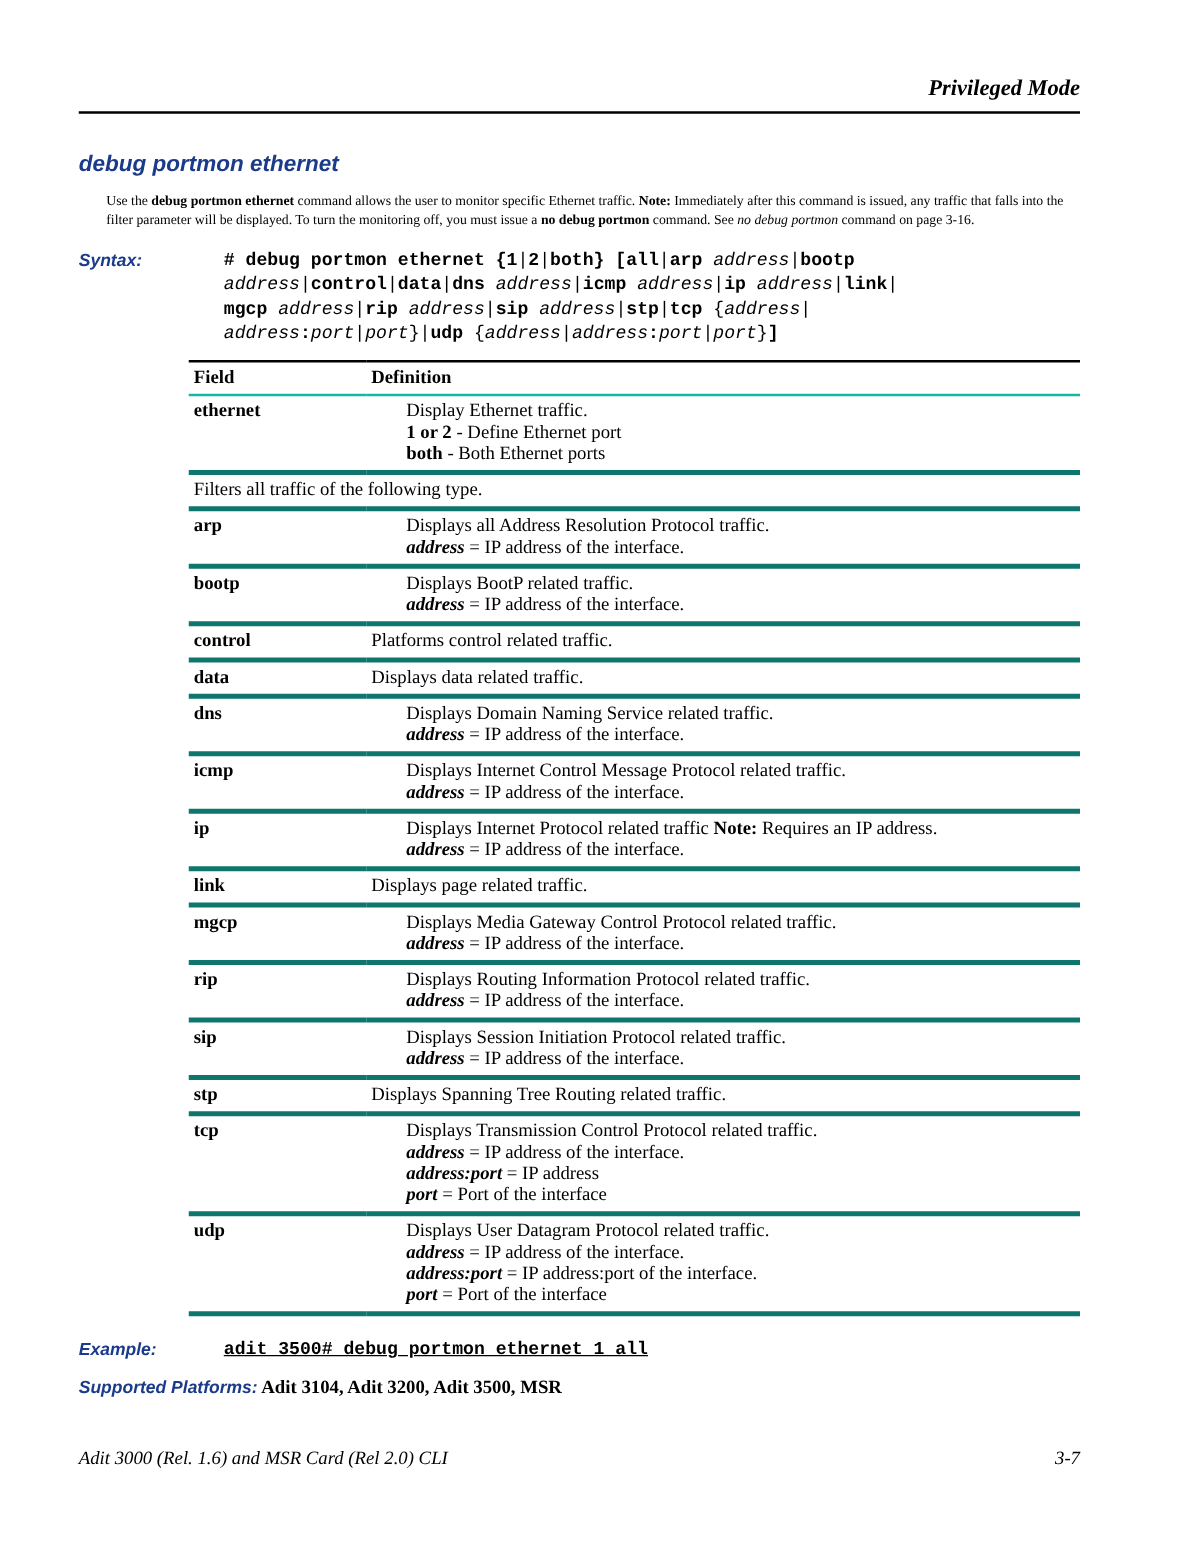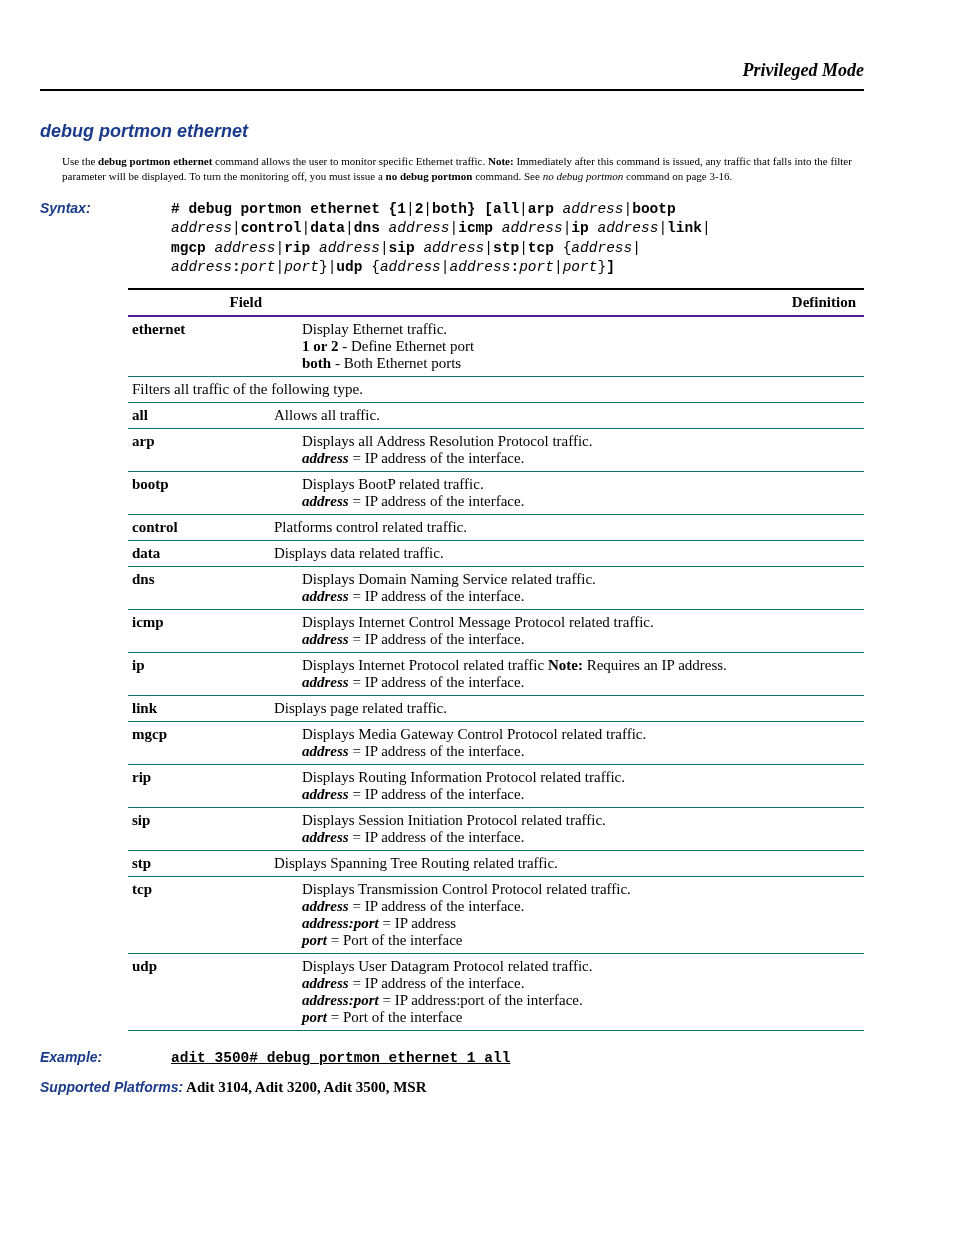--- a/index.html
+++ b/index.html
@@ -5,21 +5,21 @@
   body {
     margin: 0;
     padding: 0;
     font-family: "Times New Roman", Times, serif;
     font-size: 15px;
     color: #000;
     background: #fff;
     width: 954px;
   }
   .page {
-    padding: 60px 90px 40px 40px;
+    padding: 60px 90px 40px 63px;
     box-sizing: border-box;
   }
   .running-head {
     text-align: right;
     font-weight: bold;
     font-style: italic;
     font-size: 18px;
     margin-bottom: 8px;
   }
   .head-rule {
@@ -36,21 +36,20 @@
   }
   .intro {
     margin: 0 0 16px 22px;
     line-height: 1.35;
     font-size: 11px;
   }
   .intro .note-label { font-weight: bold; }
   .hanging-block {
     display: flex;
     margin-bottom: 10px;
-    gap: 15px;
   }
   .hang-label {
     flex: 0 0 88px;
     font-family: Arial, Helvetica, sans-serif;
     font-weight: bold;
     font-style: italic;
     color: #1a3a8a;
     font-size: 14px;
   }
   .hang-body { flex: 1; margin-left: 28px; }
@@ -65,27 +64,26 @@
     border-collapse: collapse;
     width: 100%;
     margin: 10px 0 18px 88px;
     width: calc(100% - 88px);
     font-size: 15px;
   }
   table.defs th, table.defs td {
     text-align: left;
     vertical-align: top;
     padding: 4px 8px 4px 4px;
-    border-bottom: 1px solid #0f766e;
+    border-bottom: 4px solid #0f766e;
   }
   table.defs thead th {
     font-weight: bold;
     border-top: 2px solid #000;
-    border-bottom: 2px solid #4c1d95;
-    text-align: right;
+    border-bottom: 2px solid #14b8a6;
   }
   table.defs .field-col { width: 130px; font-weight: bold; }
   table.defs td .sub { display: block; margin-left: 28px; }
   .spanrow td {
     font-weight: normal;
     font-style: normal;
   }
   .spanrow td { border-bottom: 1px solid #000; }
   .def .emph { font-style: italic; font-weight: bold; }
   .def .bold { font-weight: bold; }
@@ -143,24 +141,20 @@
           <td class="def">
             <span class="sub">Display Ethernet traffic.</span>
             <span class="sub"><span class="bold">1 or 2</span> - Define Ethernet port</span>
             <span class="sub"><span class="bold">both</span> - Both Ethernet ports</span>
           </td>
         </tr>
         <tr class="spanrow">
           <td colspan="2">Filters all traffic of the following type.</td>
         </tr>
         <tr>
-          <td class="field-col">all</td>
-          <td class="def">Allows all traffic.</td>
-        </tr>
-        <tr>
           <td class="field-col">arp</td>
           <td class="def">
             <span class="sub">Displays all Address Resolution Protocol traffic.</span>
             <span class="sub"><span class="emph">address</span> = IP address of the interface.</span>
           </td>
         </tr>
         <tr>
           <td class="field-col">bootp</td>
           <td class="def">
             <span class="sub">Displays BootP related traffic.</span>
@@ -248,13 +242,17 @@
 
   <div class="hanging-block example-line">
     <div class="hang-label">Example:</div>
     <div class="hang-body mono">adit 3500# debug portmon ethernet 1 all</div>
   </div>
 
   <div class="platforms">
     <span class="hang-label" style="flex:none;display:inline">Supported Platforms:</span><span class="plain">  Adit 3104, Adit 3200, Adit 3500, MSR</span>
   </div>
 
+  <div class="footer">
+    <span>Adit 3000 (Rel. 1.6) and MSR Card (Rel 2.0) CLI</span>
+    <span>3-7</span>
+  </div>
 </div>
 
 </body></html>

